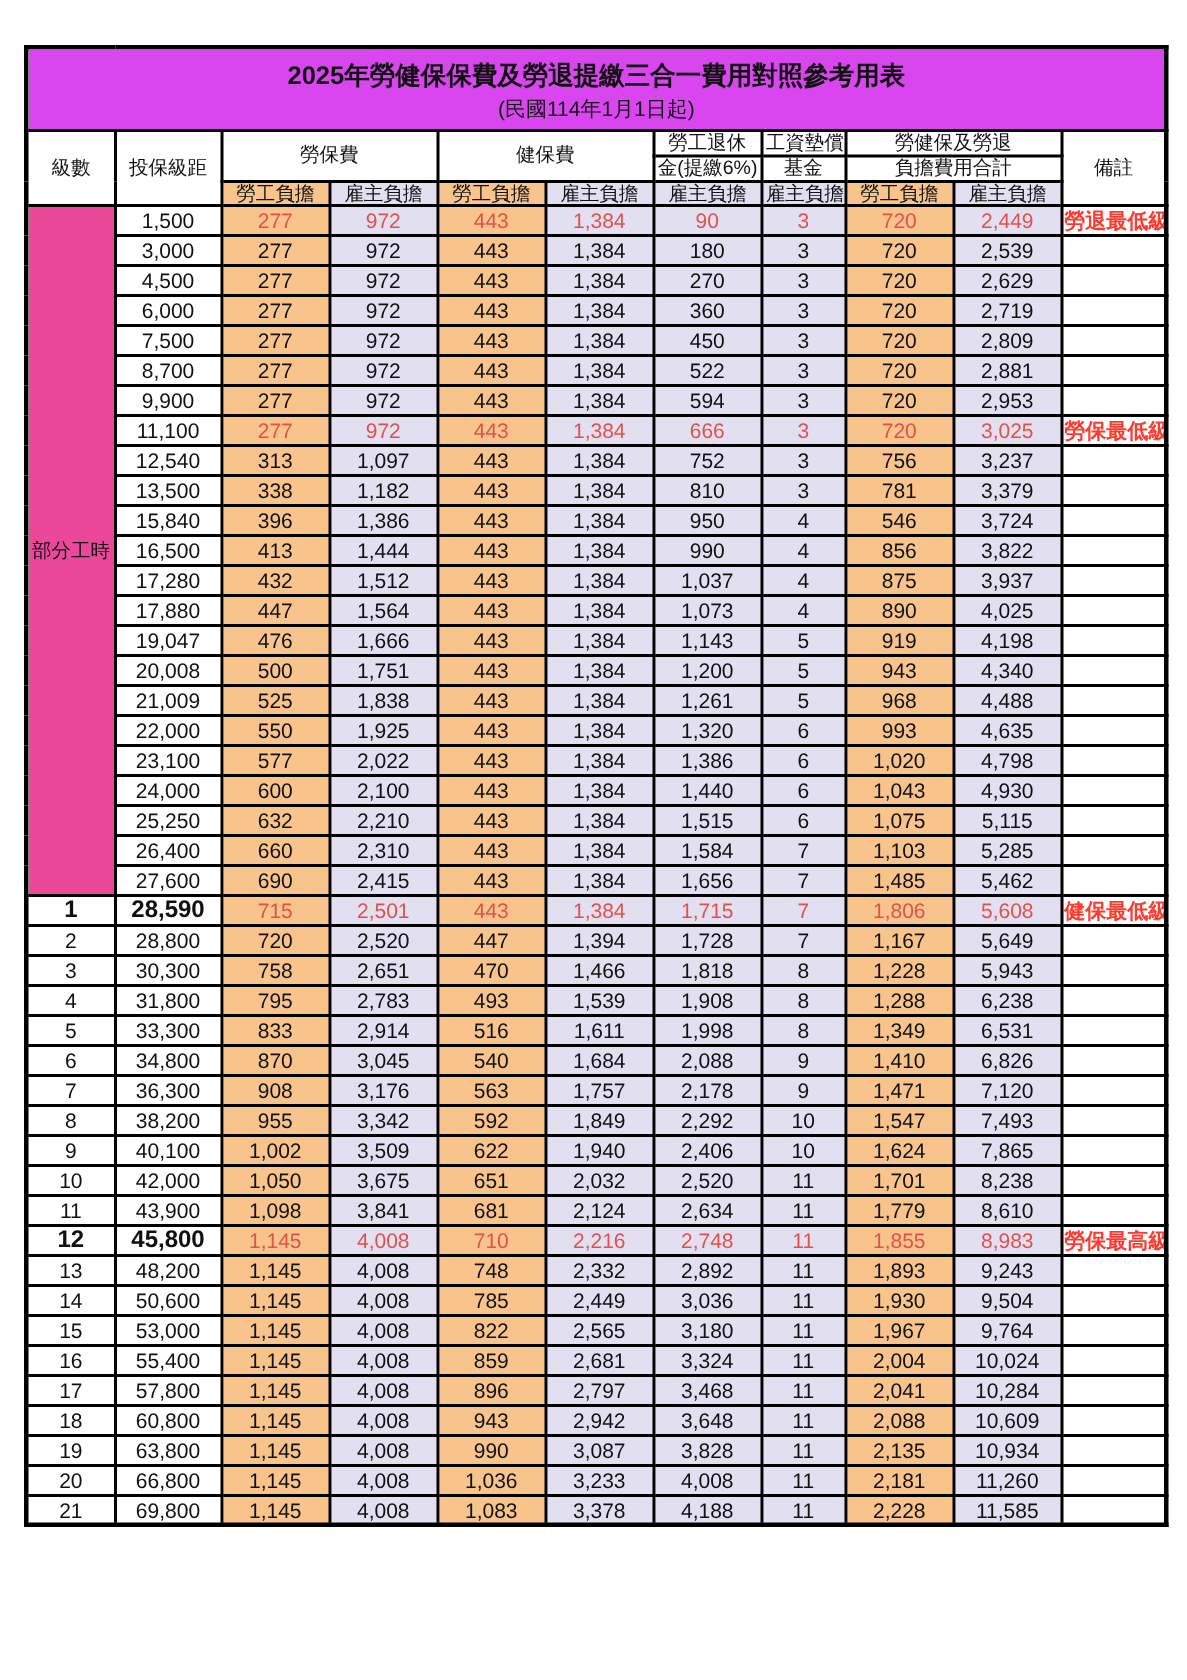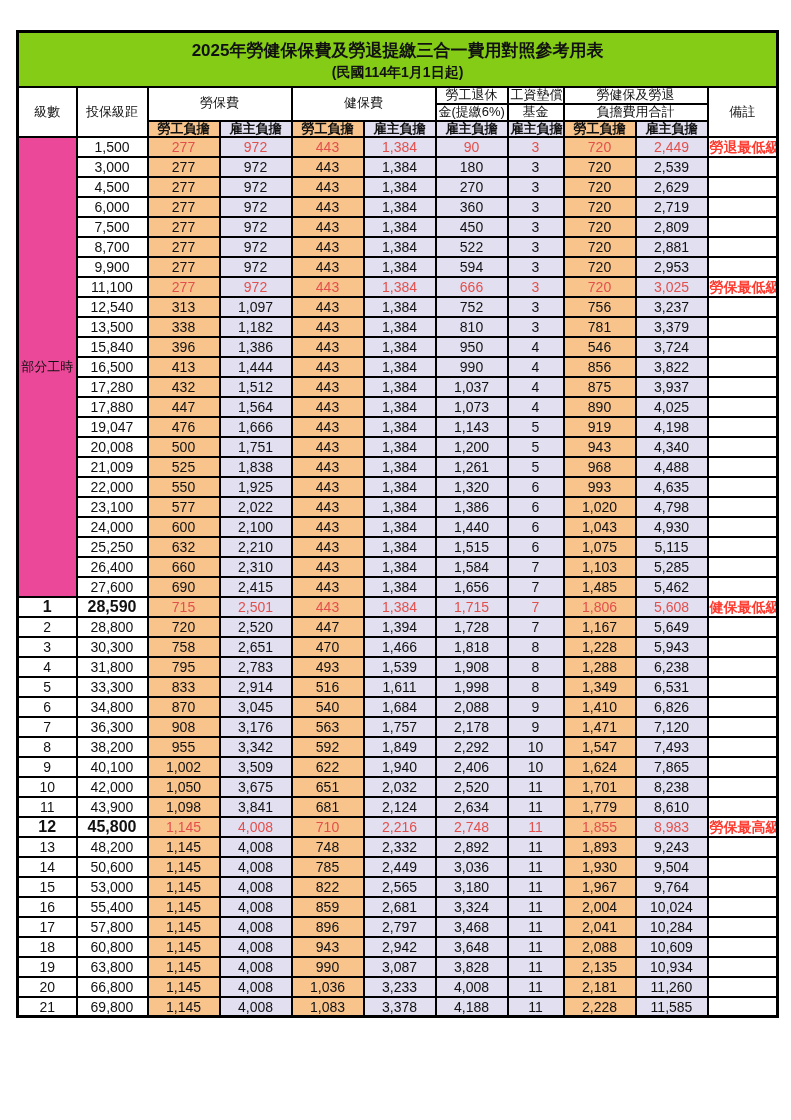--- a/index.html
+++ b/index.html
@@ -20,26 +20,26 @@
   }
   th, td {
     border:2px solid #000;
     padding:0 2px;
     text-align:center;
     vertical-align:middle;
     white-space:nowrap;
     overflow:hidden;
   }
 
-  .title-cell { height:55px; background:#84cc16; }
+  .title-cell { height:55px; background:#d946ef; }
   .title-line1 { font-size:17px; font-weight:bold; line-height:1.55; }
-  .title-line2 { font-size:14px; font-weight:bold; line-height:1.1; }
+  .title-line2 { font-size:14px; font-weight:normal; line-height:1.1; }
 
   thead th.h { font-size:13px; font-weight:normal; height:17px; line-height:1.1; background:#fff; }
-  thead th.sub { font-size:13px; font-weight:bold; height:15px; line-height:1.1; }
+  thead th.sub { font-size:13px; font-weight:normal; height:15px; line-height:1.1; }
 
   tbody td { height:20px; font-size:14px; line-height:1; }
 
   .bg-emp { background:#F8C48C; }
   .bg-er  { background:#E2DFF1; }
   .bg-wh  { background:#ffffff; }
 
   td.level-cell   { font-size:14px; }
   td.bracket-cell { font-size:14px; }
   td.part-time-cell { font-size:13px; background:#ec4899; }

